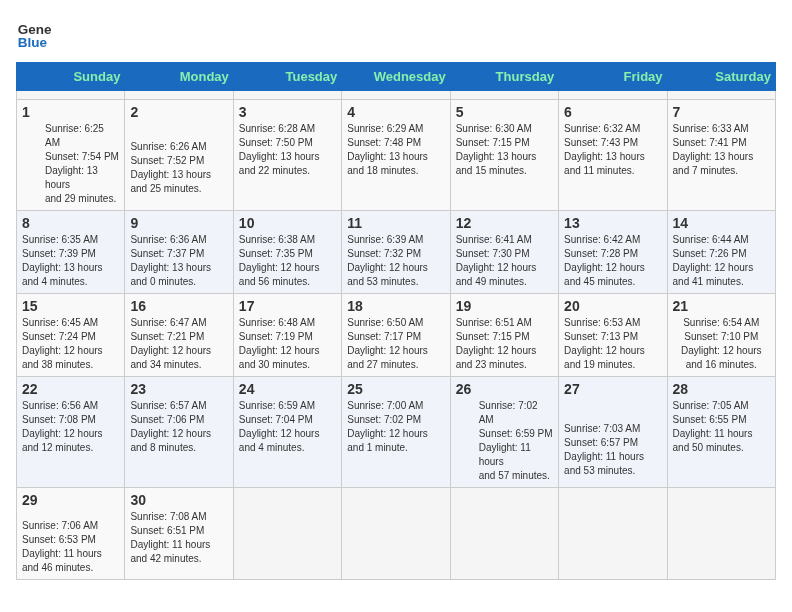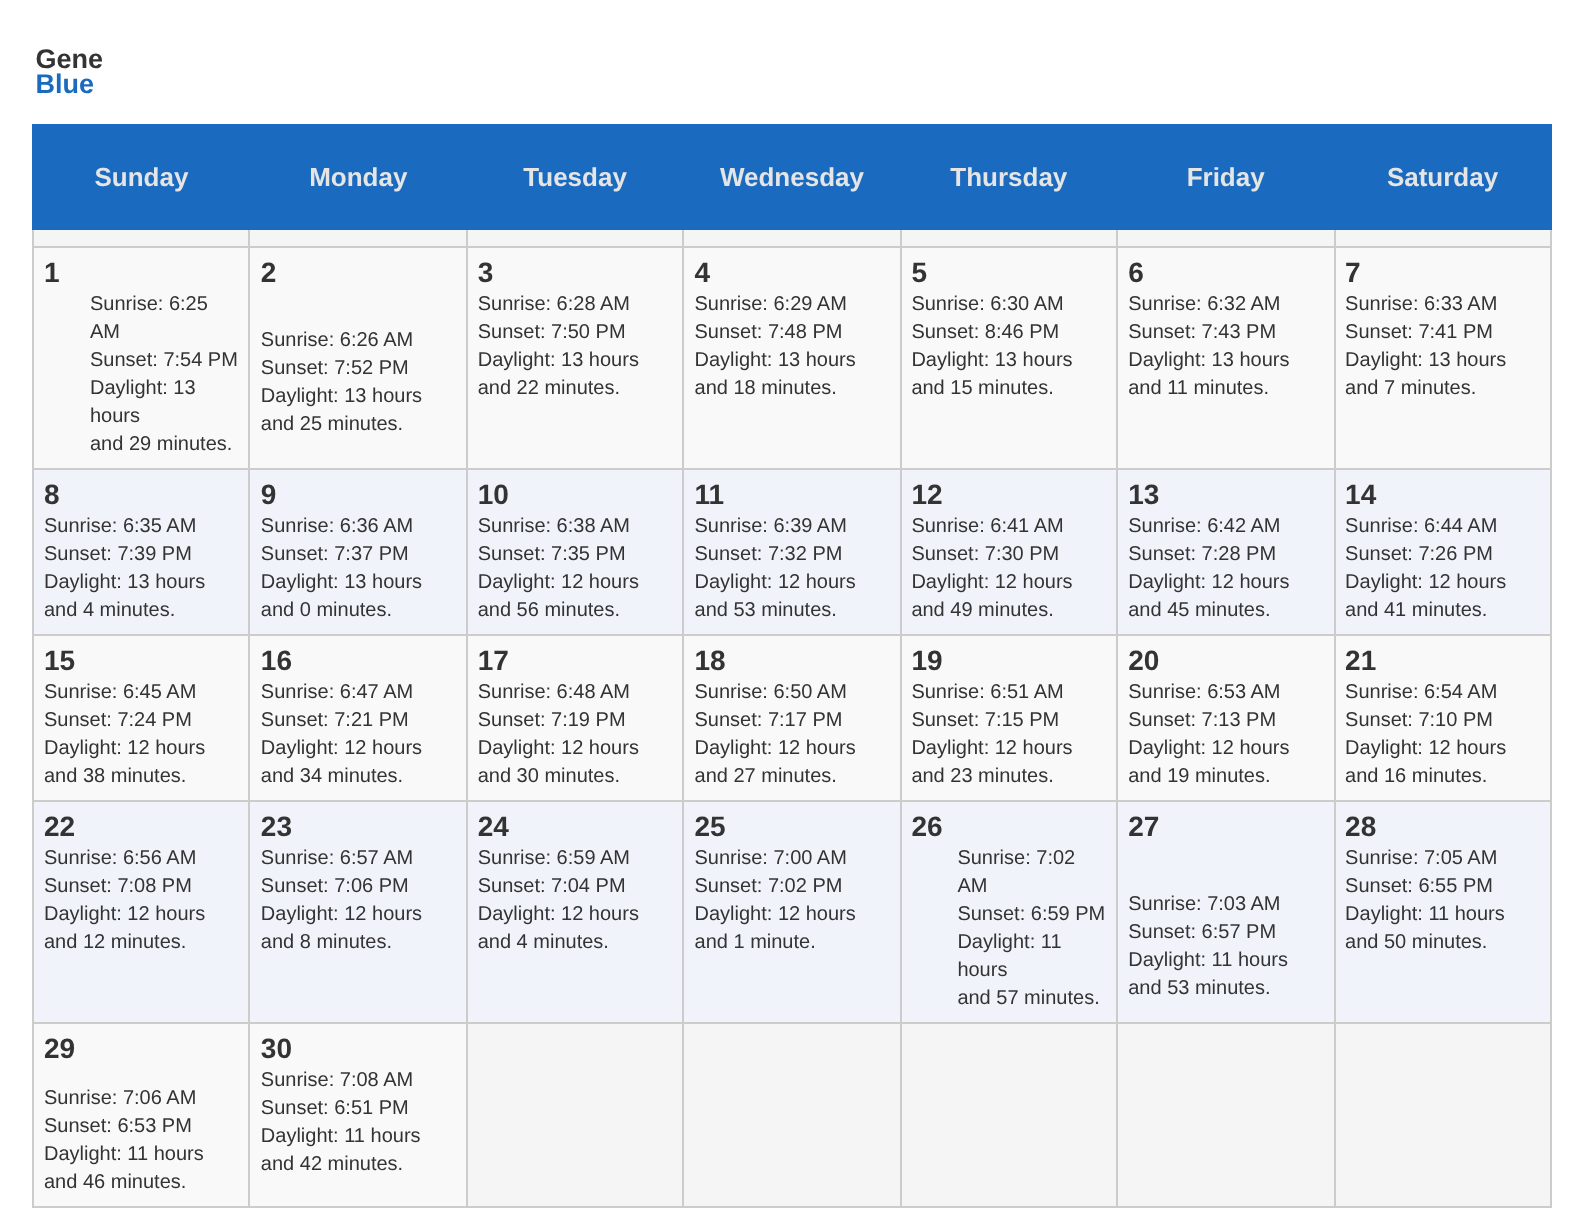--- a/index.html
+++ b/index.html
@@ -37,23 +37,23 @@
       font-size: 14px;
       color: #555;
     }
     table {
       width: 100%;
       border-collapse: collapse;
       font-size: 11px;
     }
     th {
       background-color: #1a6abf;
-      color: #e5e5e5;
-      padding: 18px 4px;
-      text-align: center;
+      color: #86efac;
+      padding: 6px 4px;
+      text-align: right;
       font-size: 13px;
       font-weight: bold;
       border: 1px solid #1a6abf;
     }
     td {
       border: 1px solid #ccc;
       vertical-align: top;
       padding: 4px 5px;
       width: calc(100% / 7);
       min-height: 80px;
@@ -146,21 +146,21 @@
         <td>
           <span class="day-num">4</span>
           <div class="day-info" style="white-space: pre-line;">Sunrise: 6:29 AM
 Sunset: 7:48 PM
 Daylight: 13 hours
 and 18 minutes.</div>
         </td>
         <td>
           <span class="day-num">5</span>
           <div class="day-info" style="white-space: pre-line;">Sunrise: 6:30 AM
-Sunset: 8:46 PM
+Sunset: 7:15 PM
 Daylight: 13 hours
 and 15 minutes.</div>
         </td>
         <td>
           <span class="day-num">6</span>
           <div class="day-info" style="white-space: pre-line;">Sunrise: 6:32 AM
 Sunset: 7:43 PM
 Daylight: 13 hours
 and 11 minutes.</div>
         </td>
@@ -261,21 +261,21 @@
         </td>
         <td>
           <span class="day-num">20</span>
           <div class="day-info" style="white-space: pre-line;">Sunrise: 6:53 AM
 Sunset: 7:13 PM
 Daylight: 12 hours
 and 19 minutes.</div>
         </td>
         <td>
           <span class="day-num">21</span>
-          <div class="day-info" style="white-space: pre-line;">Sunrise: 6:54 AM
+          <div class="day-info" style="white-space: pre-line; text-align: center;">Sunrise: 6:54 AM
 Sunset: 7:10 PM
 Daylight: 12 hours
 and 16 minutes.</div>
         </td>
       </tr>
       <tr class="row-alt">
         <td>
           <span class="day-num">22</span>
           <div class="day-info" style="white-space: pre-line;">Sunrise: 6:56 AM
 Sunset: 7:08 PM

